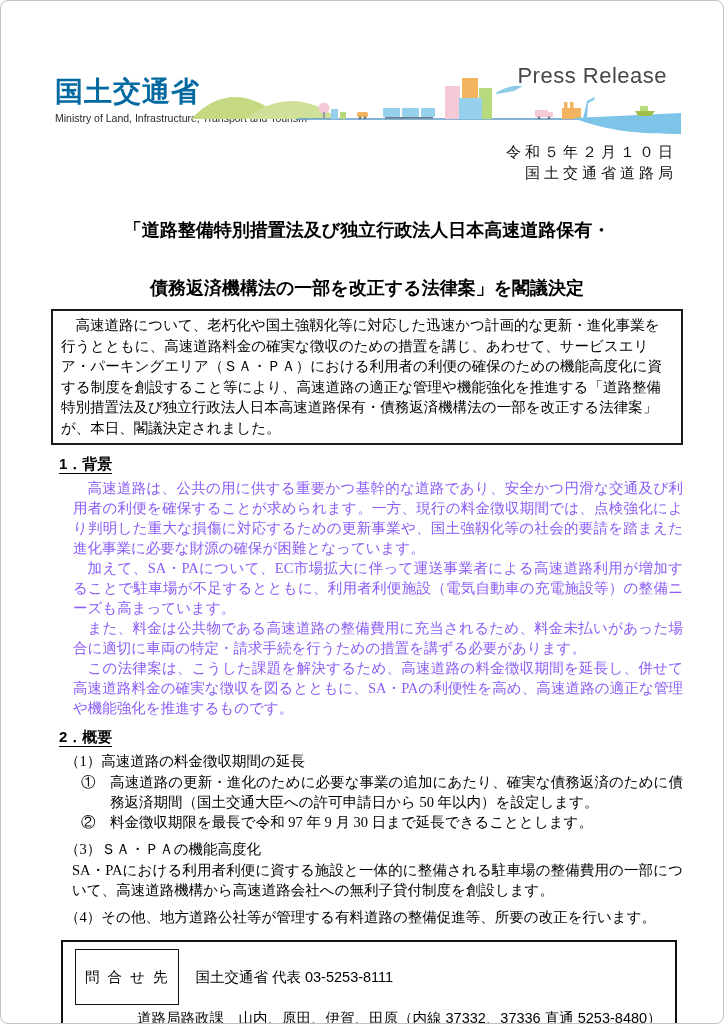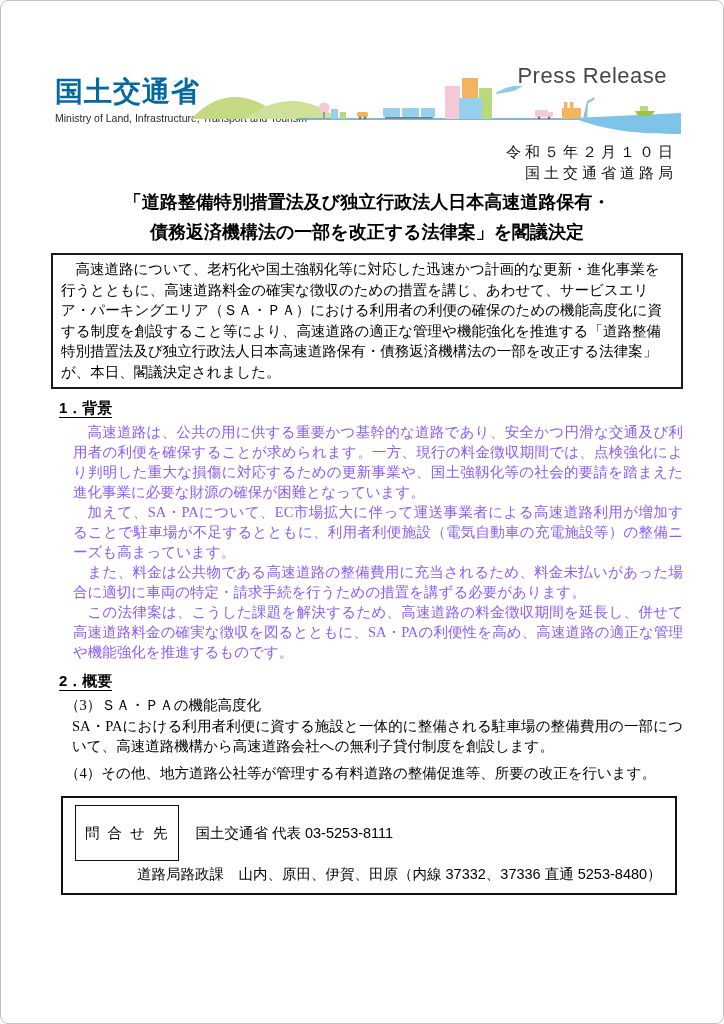--- a/index.html
+++ b/index.html
@@ -44,21 +44,21 @@
   }
 
   
   .content { position: absolute; top: 186px; left: 50px; width: 632px; }
 
   .doc-title {
     font-family: "Liberation Sans", sans-serif;
     font-weight: bold; font-size: 18px; line-height: 30px;
     text-align: center; color: #000; margin: 0 0 6px 0;
   }
-  .doc-title span { display: block; }
+  .doc-title span { display: block; margin-top: 28px; }
 
   .summary-box {
     border: 2px solid #1a1a1a;
     padding: 4px 8px 5px 8px;
     font-family: "Liberation Sans", sans-serif;
     font-size: 14.5px; line-height: 20.5px;
     text-indent: 1em; color: #000;
   }
 
   .sec-heading {
@@ -176,20 +176,25 @@
     </h2>
     <p class="body-p">高速道路は、公共の用に供する重要かつ基幹的な道路であり、安全かつ円滑な交通及び利用者の利便を確保することが求められます。一方、現行の料金徴収期間では、点検強化により判明した重大な損傷に対応するための更新事業や、国土強靱化等の社会的要請を踏まえた進化事業に必要な財源の確保が困難となっています。</p>
     <p class="body-p">加えて、SA・PAについて、EC市場拡大に伴って運送事業者による高速道路利用が増加することで駐車場が不足するとともに、利用者利便施設（電気自動車の充電施設等）の整備ニーズも高まっています。</p>
     <p class="body-p">また、料金は公共物である高速道路の整備費用に充当されるため、料金未払いがあった場合に適切に車両の特定・請求手続を行うための措置を講ずる必要があります。</p>
     <p class="body-p">この法律案は、こうした課題を解決するため、高速道路の料金徴収期間を延長し、併せて高速道路料金の確実な徴収を図るとともに、SA・PAの利便性を高め、高速道路の適正な管理や機能強化を推進するものです。</p>
 
     <h2 class="sec-heading">
       <span>2．概要</span>
     </h2>
 
+    <div class="ov-group">
+      <div class="ov-title">（1）高速道路の料金徴収期間の延長</div>
+      <div class="ov-sub">①　高速道路の更新・進化のために必要な事業の追加にあたり、確実な債務返済のために債務返済期間（国土交通大臣への許可申請日から 50 年以内）を設定します。</div>
+      <div class="ov-sub">②　料金徴収期限を最長で令和 97 年 9 月 30 日まで延長できることとします。</div>
+    </div>
 
 
     <div class="ov-group">
       <div class="ov-title">（3）ＳＡ・ＰＡの機能高度化</div>
       <div class="ov-body">SA・PAにおける利用者利便に資する施設と一体的に整備される駐車場の整備費用の一部について、高速道路機構から高速道路会社への無利子貸付制度を創設します。</div>
     </div>
 
     <div class="ov-group">
       <div class="ov-title">（4）その他、地方道路公社等が管理する有料道路の整備促進等、所要の改正を行います。</div>
     </div>

